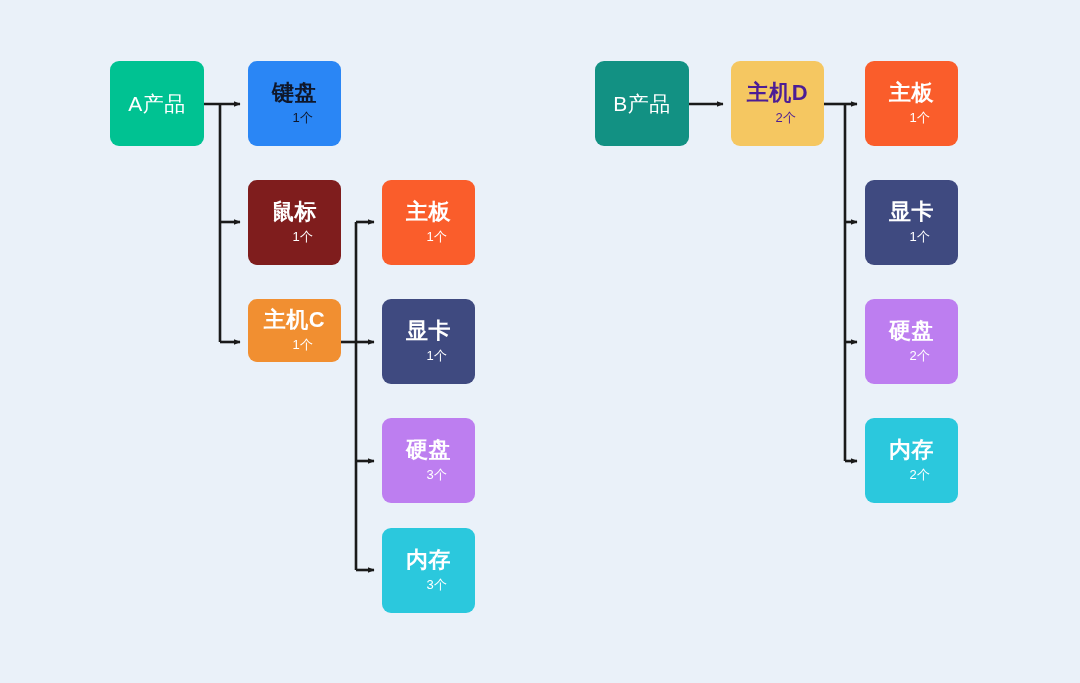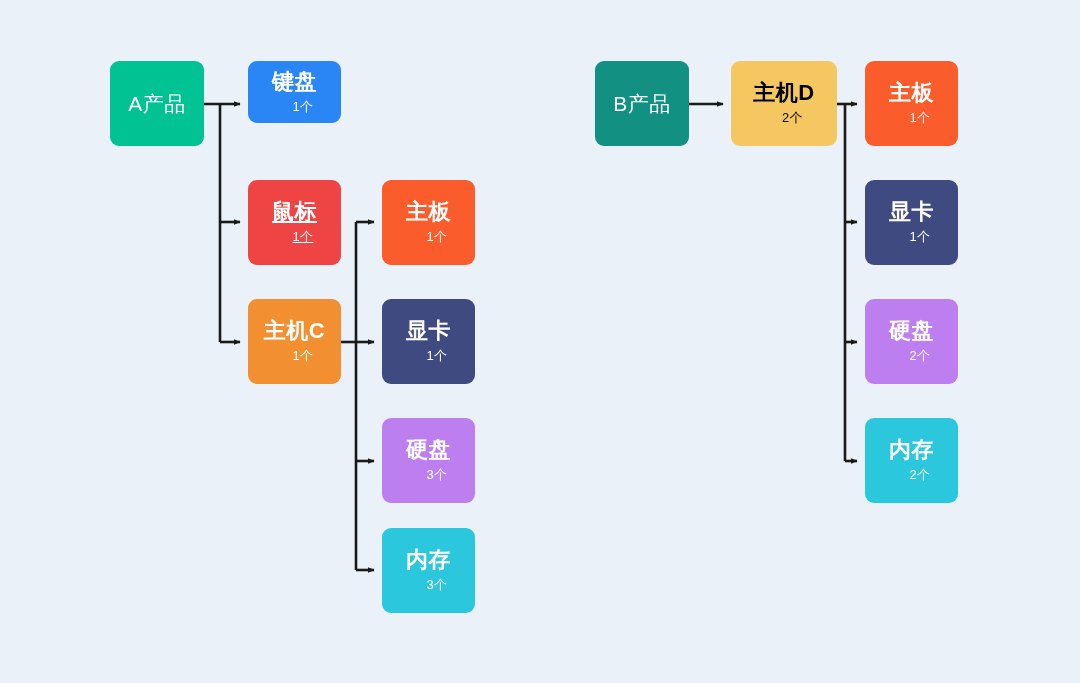--- a/index.html
+++ b/index.html
@@ -96,31 +96,31 @@
       <path d="M845,342 L857,342" stroke="#1a1a1a" stroke-width="2.6" fill="none" marker-end="url(#arrowhead)"></path>
       <path d="M845,461 L857,461" stroke="#1a1a1a" stroke-width="2.6" fill="none" marker-end="url(#arrowhead)"></path>
     </g>
   </svg>
 
   <div class="node plain" style="left: 110px; top: 61px; width: 94px; height: 85px; background: rgb(0, 194, 146); color: rgb(255, 255, 255);">
     <span class="n-title">A产品</span>
 
   </div>
 
-  <div class="node" style="left: 248px; top: 61px; width: 93px; height: 62px; background: rgb(42, 134, 245); color: #ffffff;">
+  <div class="node" style="left: 248px; top: 61px; width: 93px; height: 85px; background: rgb(42, 134, 245); color: #0f172a;">
     <span class="n-title">键盘</span>
     <span class="n-qty">1个</span>
   </div>
 
-  <div class="node" style="left: 248px; top: 180px; width: 93px; height: 85px; background: #ef4444; color: rgb(255, 255, 255); text-decoration: underline;">
+  <div class="node" style="left: 248px; top: 180px; width: 93px; height: 85px; background: #7f1d1d; color: rgb(255, 255, 255);">
     <span class="n-title">鼠标</span>
     <span class="n-qty">1个</span>
   </div>
 
-  <div class="node" style="left: 248px; top: 299px; width: 93px; height: 85px; background: rgb(241, 143, 49); color: rgb(255, 255, 255);">
+  <div class="node" style="left: 248px; top: 299px; width: 93px; height: 63px; background: rgb(241, 143, 49); color: rgb(255, 255, 255);">
     <span class="n-title">主机C</span>
     <span class="n-qty">1个</span>
   </div>
 
   <div class="node" style="left: 382px; top: 180px; width: 93px; height: 85px; background: rgb(250, 93, 43); color: rgb(255, 255, 255);">
     <span class="n-title">主板</span>
     <span class="n-qty">1个</span>
   </div>
 
   <div class="node" style="left: 382px; top: 299px; width: 93px; height: 85px; background: rgb(63, 74, 128); color: rgb(255, 255, 255);">
@@ -136,21 +136,21 @@
   <div class="node" style="left: 382px; top: 528px; width: 93px; height: 85px; background: rgb(43, 200, 221); color: rgb(255, 255, 255);">
     <span class="n-title">内存</span>
     <span class="n-qty">3个</span>
   </div>
 
   <div class="node plain" style="left: 595px; top: 61px; width: 94px; height: 85px; background: rgb(18, 145, 131); color: rgb(255, 255, 255);">
     <span class="n-title">B产品</span>
 
   </div>
 
-  <div class="node" style="left: 731px; top: 61px; width: 106px; height: 85px; background: rgb(245, 199, 97); color: #000000;">
+  <div class="node" style="left: 731px; top: 61px; width: 93px; height: 85px; background: rgb(245, 199, 97); color: #4c1d95;">
     <span class="n-title">主机D</span>
     <span class="n-qty">2个</span>
   </div>
 
   <div class="node" style="left: 865px; top: 61px; width: 93px; height: 85px; background: rgb(250, 93, 43); color: rgb(255, 255, 255);">
     <span class="n-title">主板</span>
     <span class="n-qty">1个</span>
   </div>
 
   <div class="node" style="left: 865px; top: 180px; width: 93px; height: 85px; background: rgb(63, 74, 128); color: rgb(255, 255, 255);">

